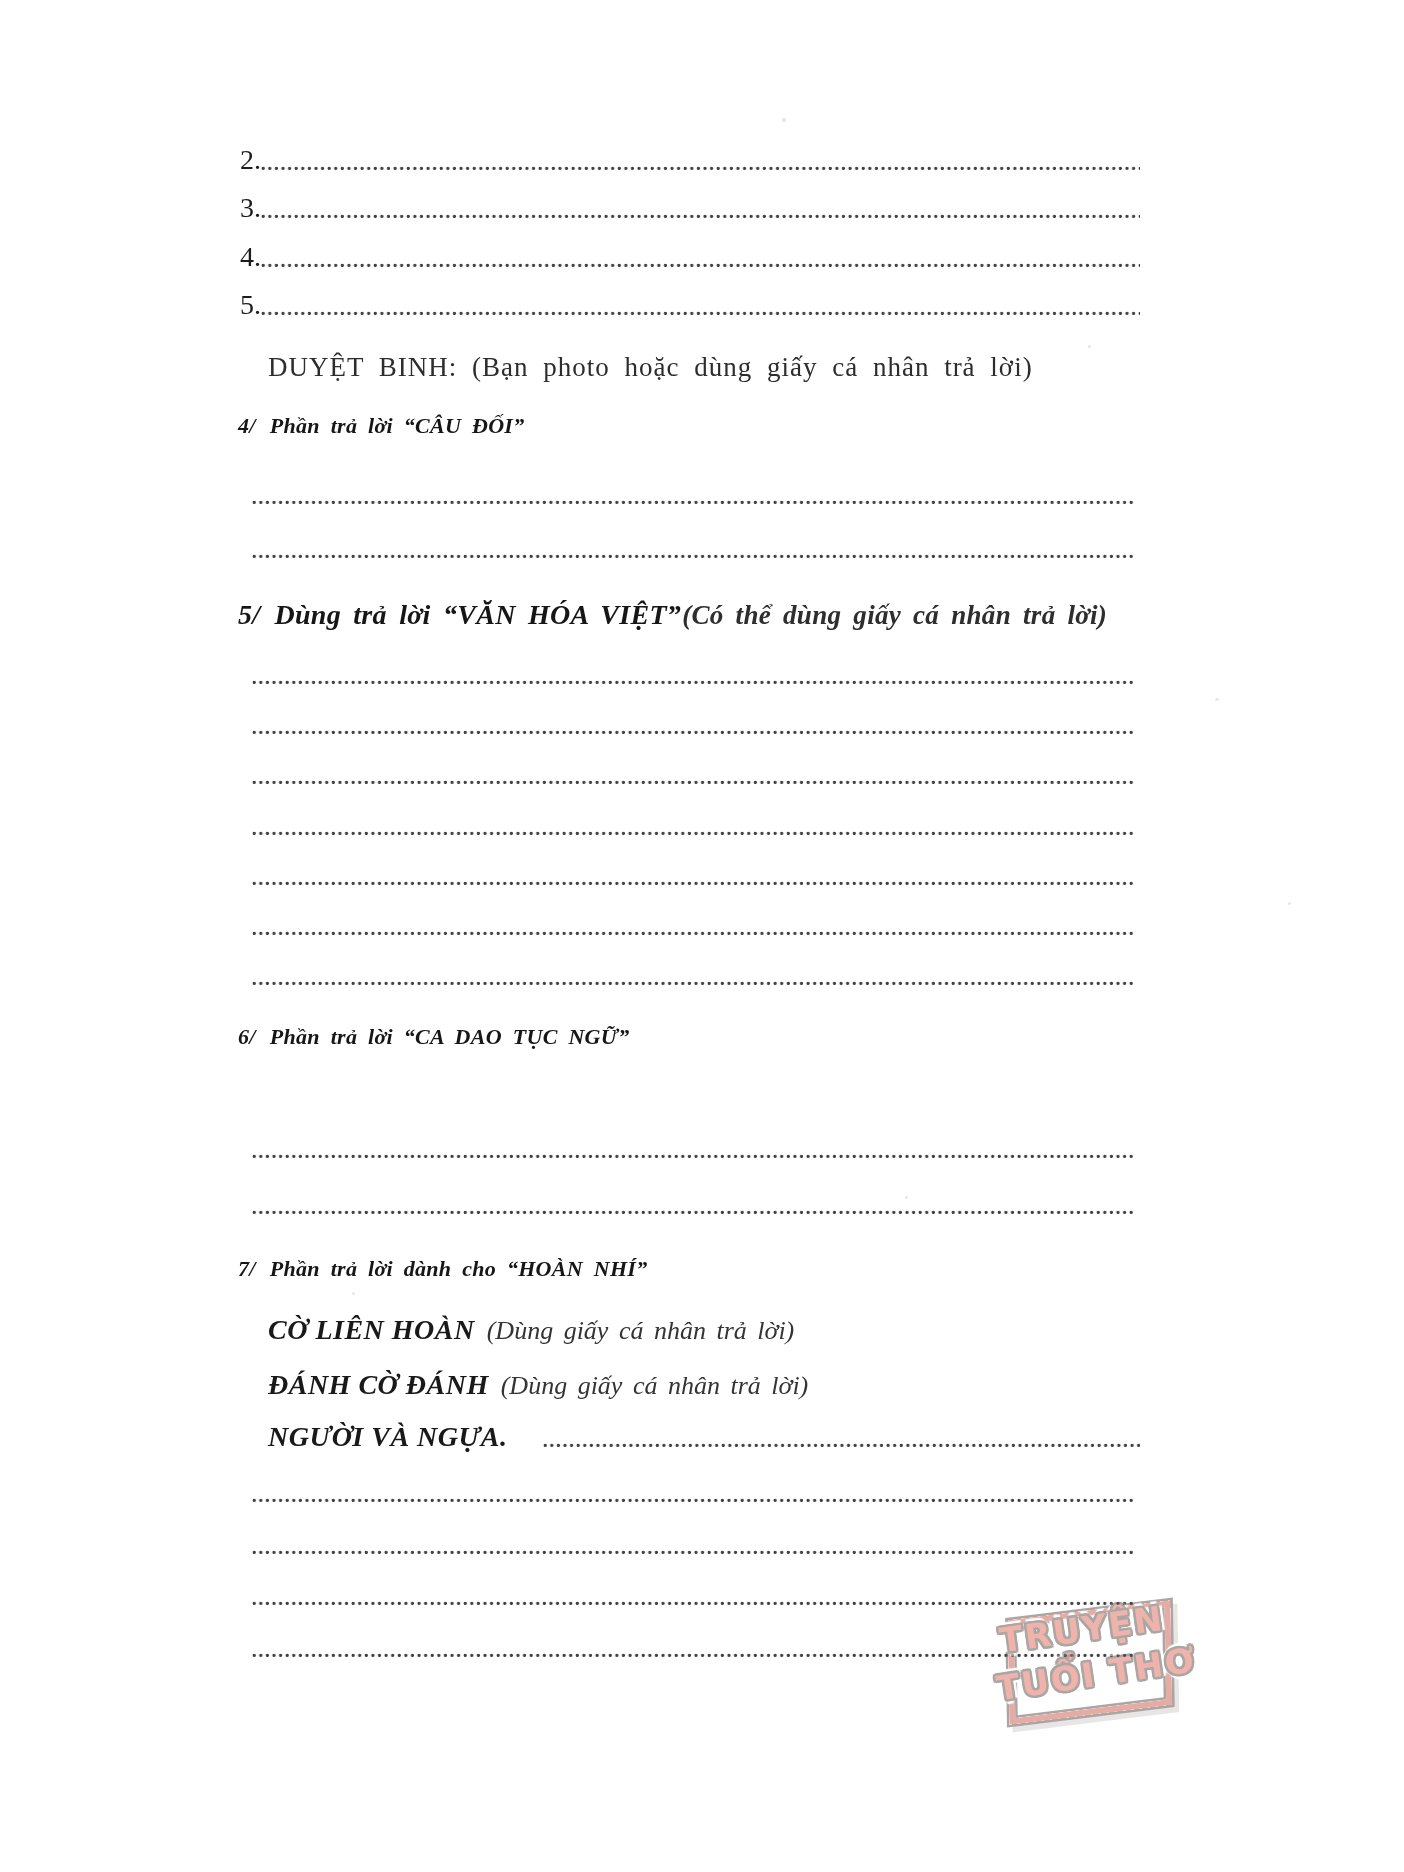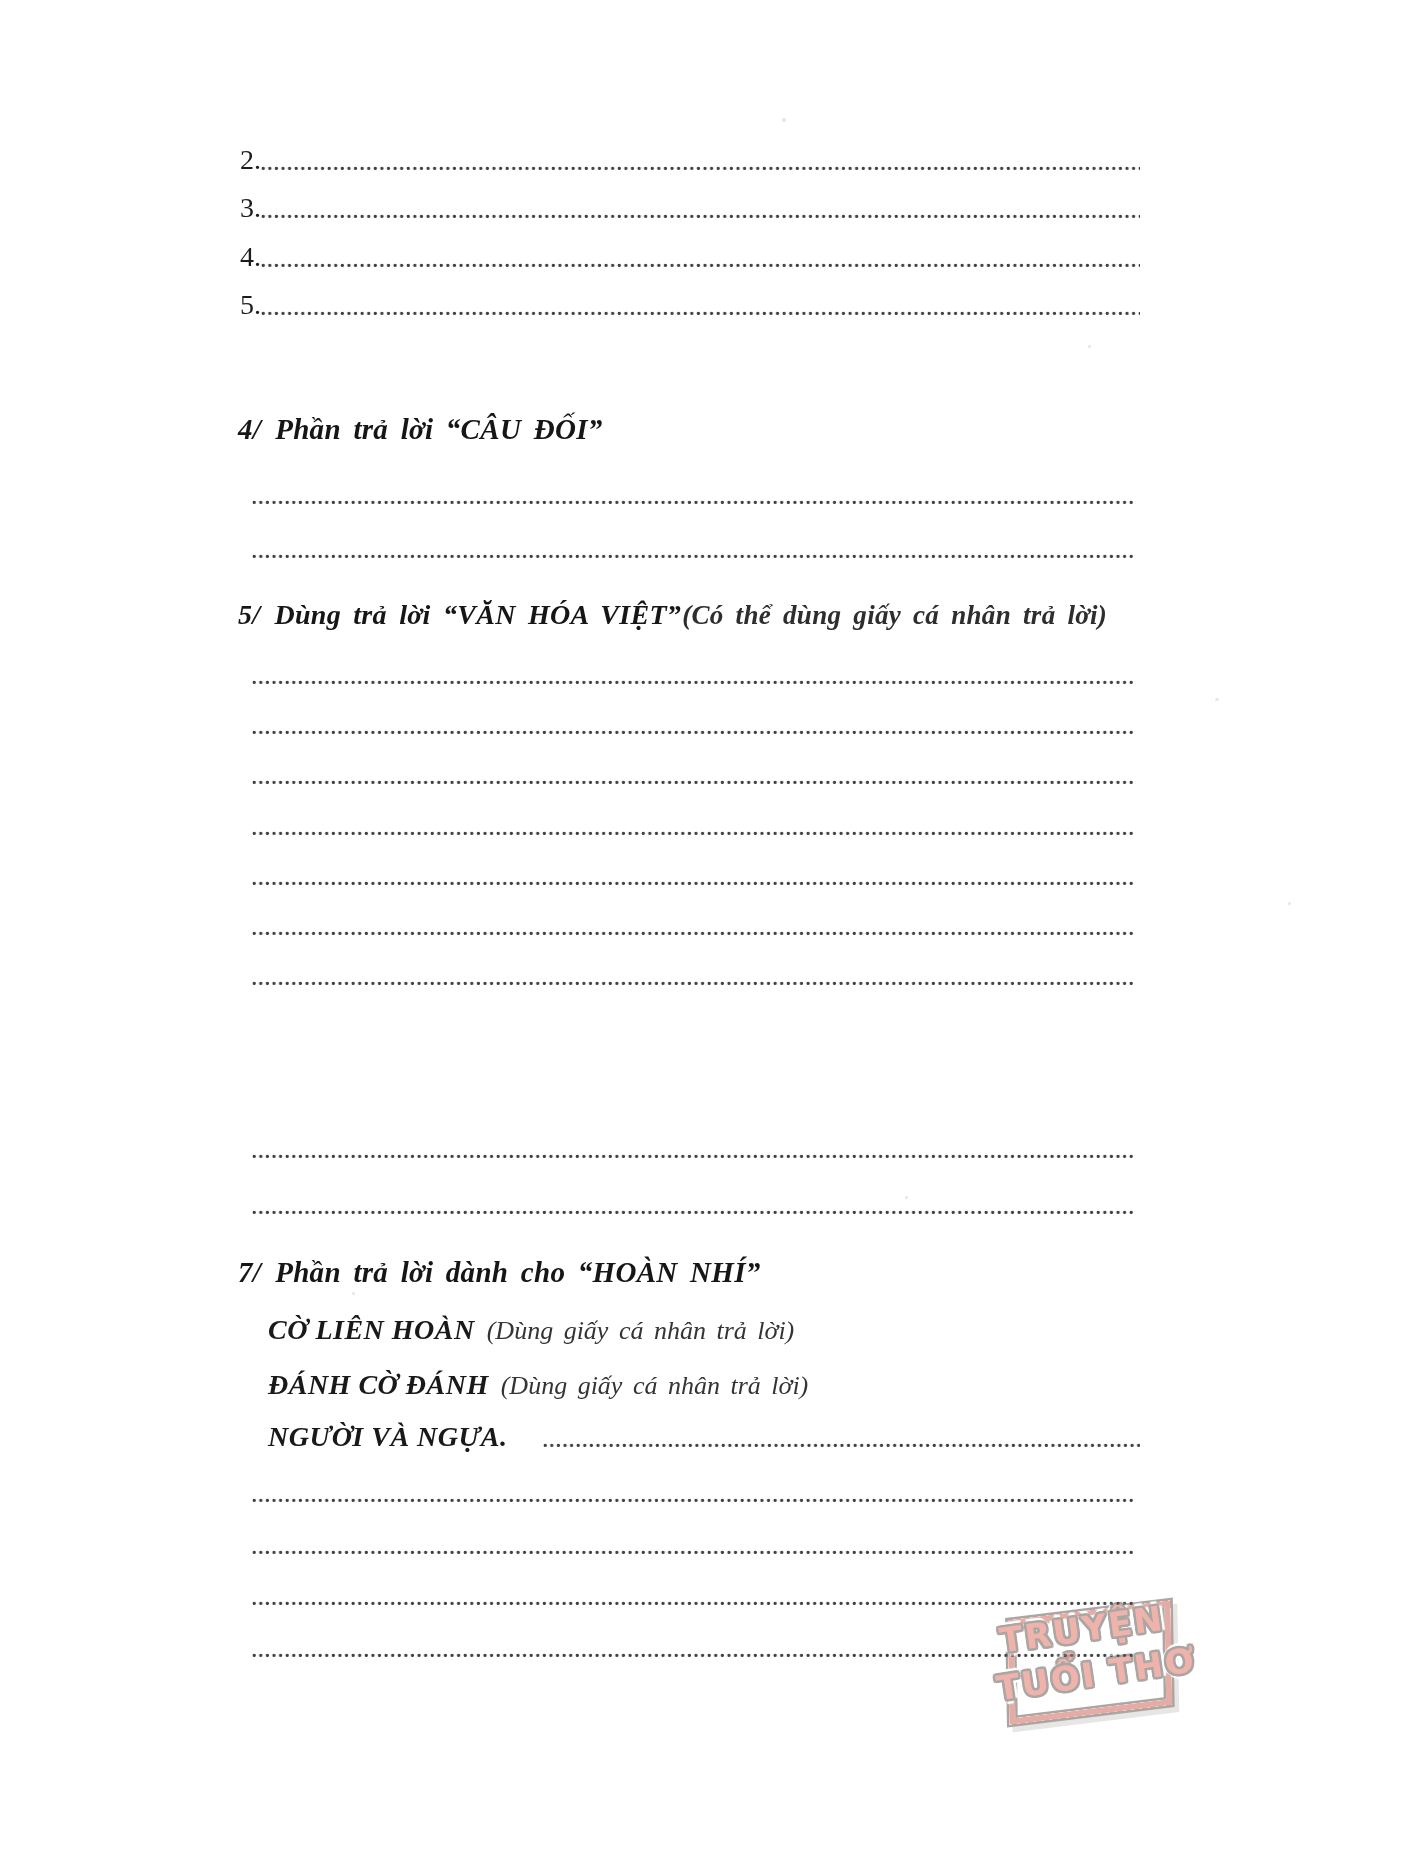--- a/index.html
+++ b/index.html
@@ -34,21 +34,21 @@
 
   
   .duyet{
     position:absolute;left:268px;top:352px;
     font-size:27px;color:#2d2d2d;letter-spacing:1px;word-spacing:7px;white-space:nowrap;
   }
 
   
   .heading{
     position:absolute;left:238px;
-    font-style:italic;font-weight:700;font-size:29px;color:#161616;
+    font-style:italic;font-weight:700;font-size:22px;color:#161616;
     letter-spacing:.3px;word-spacing:5px;white-space:nowrap;
   }
   .heading .hnum{margin-right:14px;}
   .heading .note{font-size:27px;font-weight:700;color:#2e2e2e;margin-left:1px;}
   .h4{top:413px}
   .h5{top:599px;font-size:28px;}
   .h6{top:1024px}
   .h7{top:1256px}
 
   .subnote{
@@ -117,38 +117,42 @@
   </div>
   <div class="blankrow r3">
     <span class="num">4.</span>
     <span class="dots"></span>
   </div>
   <div class="blankrow r4">
     <span class="num">5.</span>
     <span class="dots"></span>
   </div>
 
+  <div class="duyet">DUYỆT BINH: (Bạn photo hoặc dùng giấy cá nhân trả lời)</div>
 
   <div class="heading h4">
     <span class="hnum">4/</span><span>Phần trả lời “CÂU ĐỐI”</span>
   </div>
   <div class="dotline dlA1"></div>
   <div class="dotline dlA2"></div>
 
   <div class="heading h5">
     <span class="hnum">5/</span><span>Dùng trả lời “VĂN HÓA VIỆT”</span><span class="note">(Có thể dùng giấy cá nhân trả lời)</span>
   </div>
   <div class="dotline dlB1"></div>
   <div class="dotline dlB2"></div>
   <div class="dotline dlB3"></div>
   <div class="dotline dlB4"></div>
   <div class="dotline dlB5"></div>
   <div class="dotline dlB6"></div>
   <div class="dotline dlB7"></div>
 
+  <div class="heading h6">
+    <span class="hnum">6/</span><span>Phần trả lời “CA DAO TỤC NGỮ”</span>
+  </div>
   <div class="dotline dlC1"></div>
   <div class="dotline dlC2"></div>
 
   <div class="heading h7">
     <span class="hnum">7/</span><span>Phần trả lời dành cho “HOÀN NHÍ”</span>
   </div>
   <div class="subitem i1">
     <span class="iname">CỜ LIÊN HOÀN</span><span class="inote">(Dùng giấy cá nhân trả lời)</span>
   </div>
   <div class="subitem i2">

